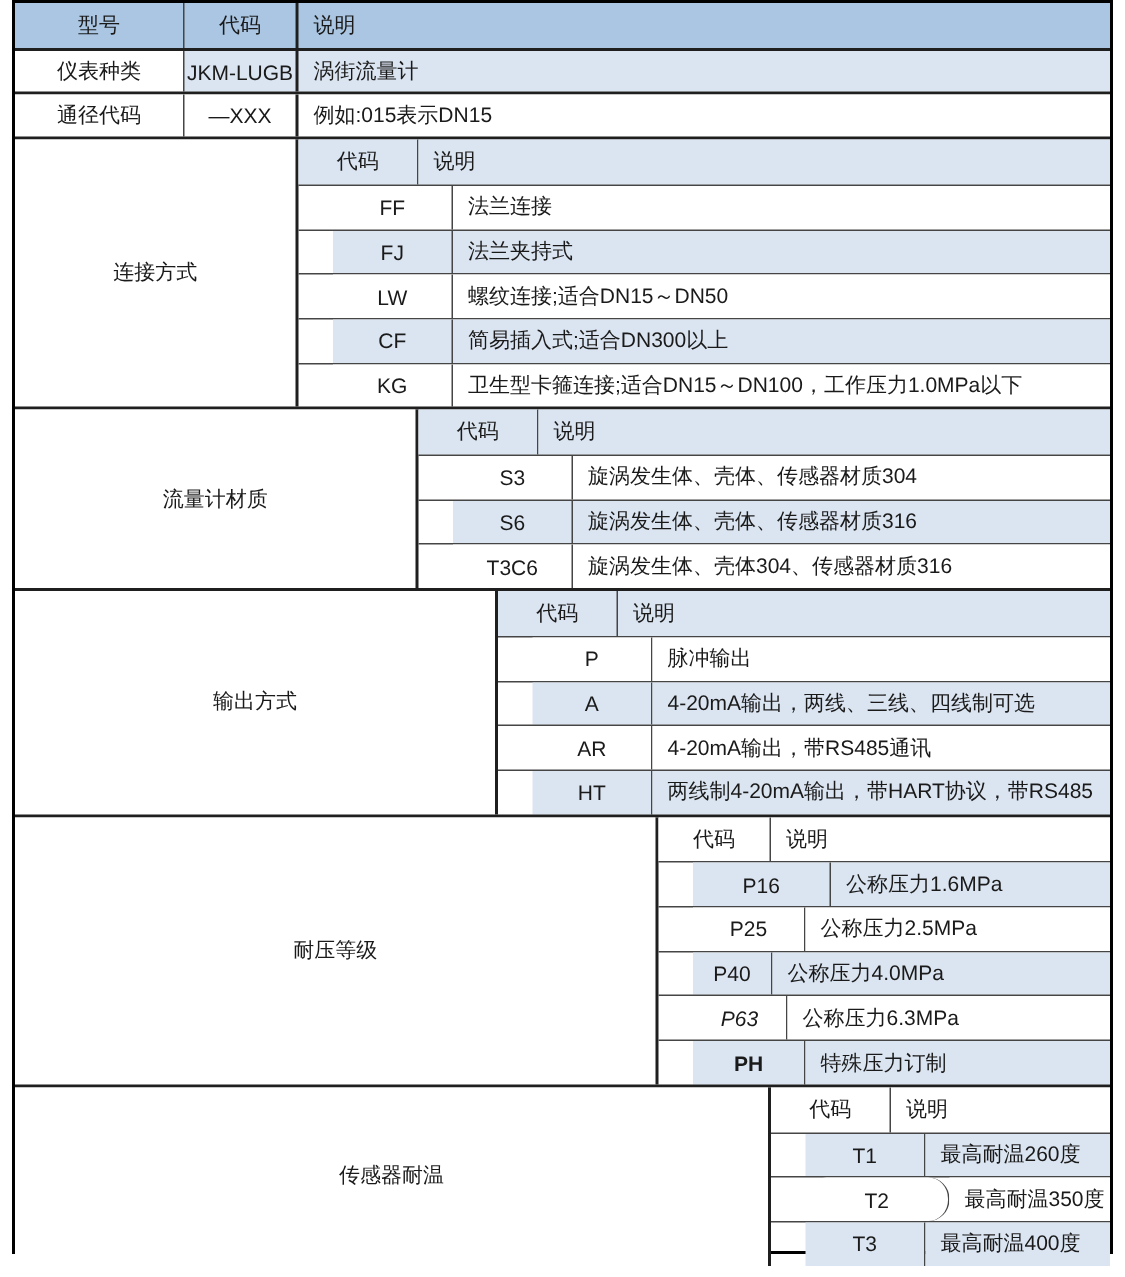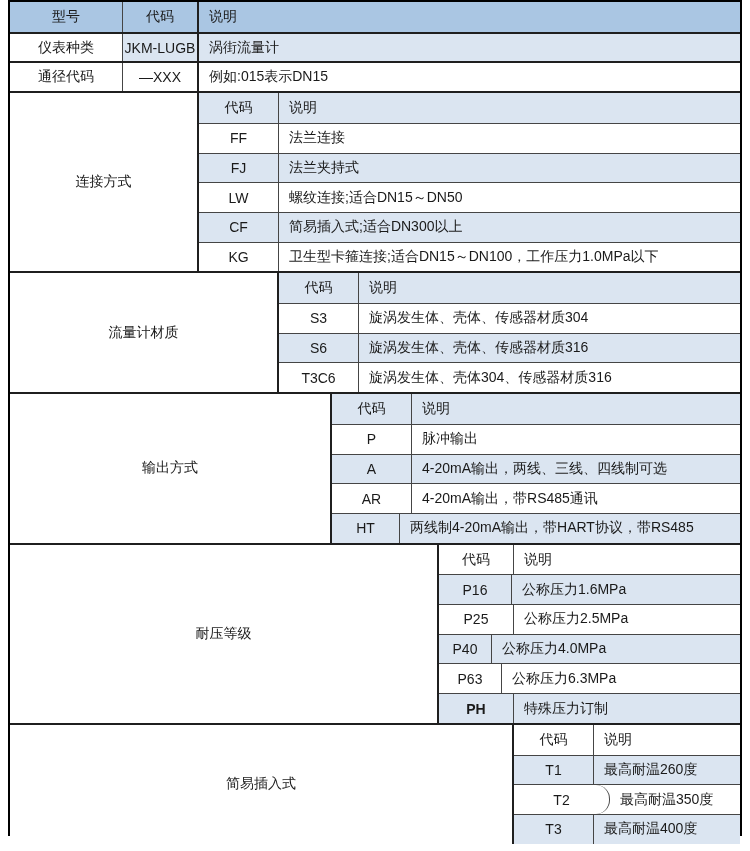--- a/index.html
+++ b/index.html
@@ -29,21 +29,21 @@
     white-space:nowrap;overflow:hidden;background:#ffffff;
   }
   .c1{width:112px;}
   .c2{width:75px;border-left:1px solid var(--bl);}
   .c3{flex:1;border-left:2px solid var(--bd);justify-content:flex-start;padding-left:10px;}
   .header-band .cell{background:var(--hbg);}
   .shaded{background:var(--abg);}
   .label-cell{background:#ffffff;flex:0 0 auto;}
   .sub-table{flex:1;display:flex;flex-direction:column;border-left:2px solid var(--bd);}
   .sub-row{display:flex;height:var(--rh);flex:0 0 auto;box-sizing:border-box;}
-  .sub-row + .sub-row{border-top:1px solid var(--bl);}
+  .sub-row + .sub-row{border-top:1px solid var(--bl);padding-left:23px;}
   .code-cell{flex:0 0 auto;border-right:1px solid var(--bl);}
   .desc-cell{flex:1;justify-content:flex-start;padding-left:10px;}
 </style>
 </head>
 <body>
 
 <div class="spec-table">
 
   <div class="band header-band">
     <div class="cell c1">型号</div>
@@ -128,58 +128,58 @@
         </div>
         <div class="sub-row row-shaded">
           <div class="cell code-cell shaded" style="width: 80px;">A</div>
           <div class="cell desc-cell shaded">4-20mA输出，两线、三线、四线制可选</div>
         </div>
         <div class="sub-row">
           <div class="cell code-cell" style="width: 80px;">AR</div>
           <div class="cell desc-cell">4-20mA输出，带RS485通讯</div>
         </div>
         <div class="sub-row row-shaded">
-          <div class="cell code-cell shaded" style="width: 68px;">HT</div>
+          <div class="cell code-cell shaded" style="width: 80px;">HT</div>
           <div class="cell desc-cell shaded">两线制4-20mA输出，带HART协议，带RS485</div>
         </div>
       </div>
   </div>
 
   <div class="section">
     <div class="cell label-cell" style="width:427px">耐压等级</div>
     <div class="sub-table">
         <div class="sub-row">
           <div class="cell code-cell" style="width: 75px;">代码</div>
           <div class="cell desc-cell">说明</div>
         </div>
         <div class="sub-row row-shaded">
-          <div class="cell code-cell shaded" style="width: 73px;">P16</div>
+          <div class="cell code-cell shaded" style="width: 92px;">P16</div>
           <div class="cell desc-cell shaded">公称压力1.6MPa</div>
         </div>
         <div class="sub-row">
           <div class="cell code-cell" style="width: 75px;">P25</div>
           <div class="cell desc-cell">公称压力2.5MPa</div>
         </div>
         <div class="sub-row row-shaded">
           <div class="cell code-cell shaded" style="width: 53px;">P40</div>
           <div class="cell desc-cell shaded">公称压力4.0MPa</div>
         </div>
         <div class="sub-row">
-          <div class="cell code-cell" style="width: 63px;">P63</div>
+          <div class="cell code-cell" style="width: 63px; font-style: italic;">P63</div>
           <div class="cell desc-cell">公称压力6.3MPa</div>
         </div>
         <div class="sub-row row-shaded">
           <div class="cell code-cell shaded" style="width: 75px; font-weight: bold;">PH</div>
           <div class="cell desc-cell shaded">特殊压力订制</div>
         </div>
       </div>
   </div>
 
   <div class="section">
-    <div class="cell label-cell" style="width:502px">简易插入式</div>
+    <div class="cell label-cell" style="width:502px">传感器耐温</div>
     <div class="sub-table">
         <div class="sub-row">
           <div class="cell code-cell" style="width: 80px;">代码</div>
           <div class="cell desc-cell">说明</div>
         </div>
         <div class="sub-row row-shaded">
           <div class="cell code-cell shaded" style="width: 80px;">T1</div>
           <div class="cell desc-cell shaded">最高耐温260度</div>
         </div>
         <div class="sub-row">

